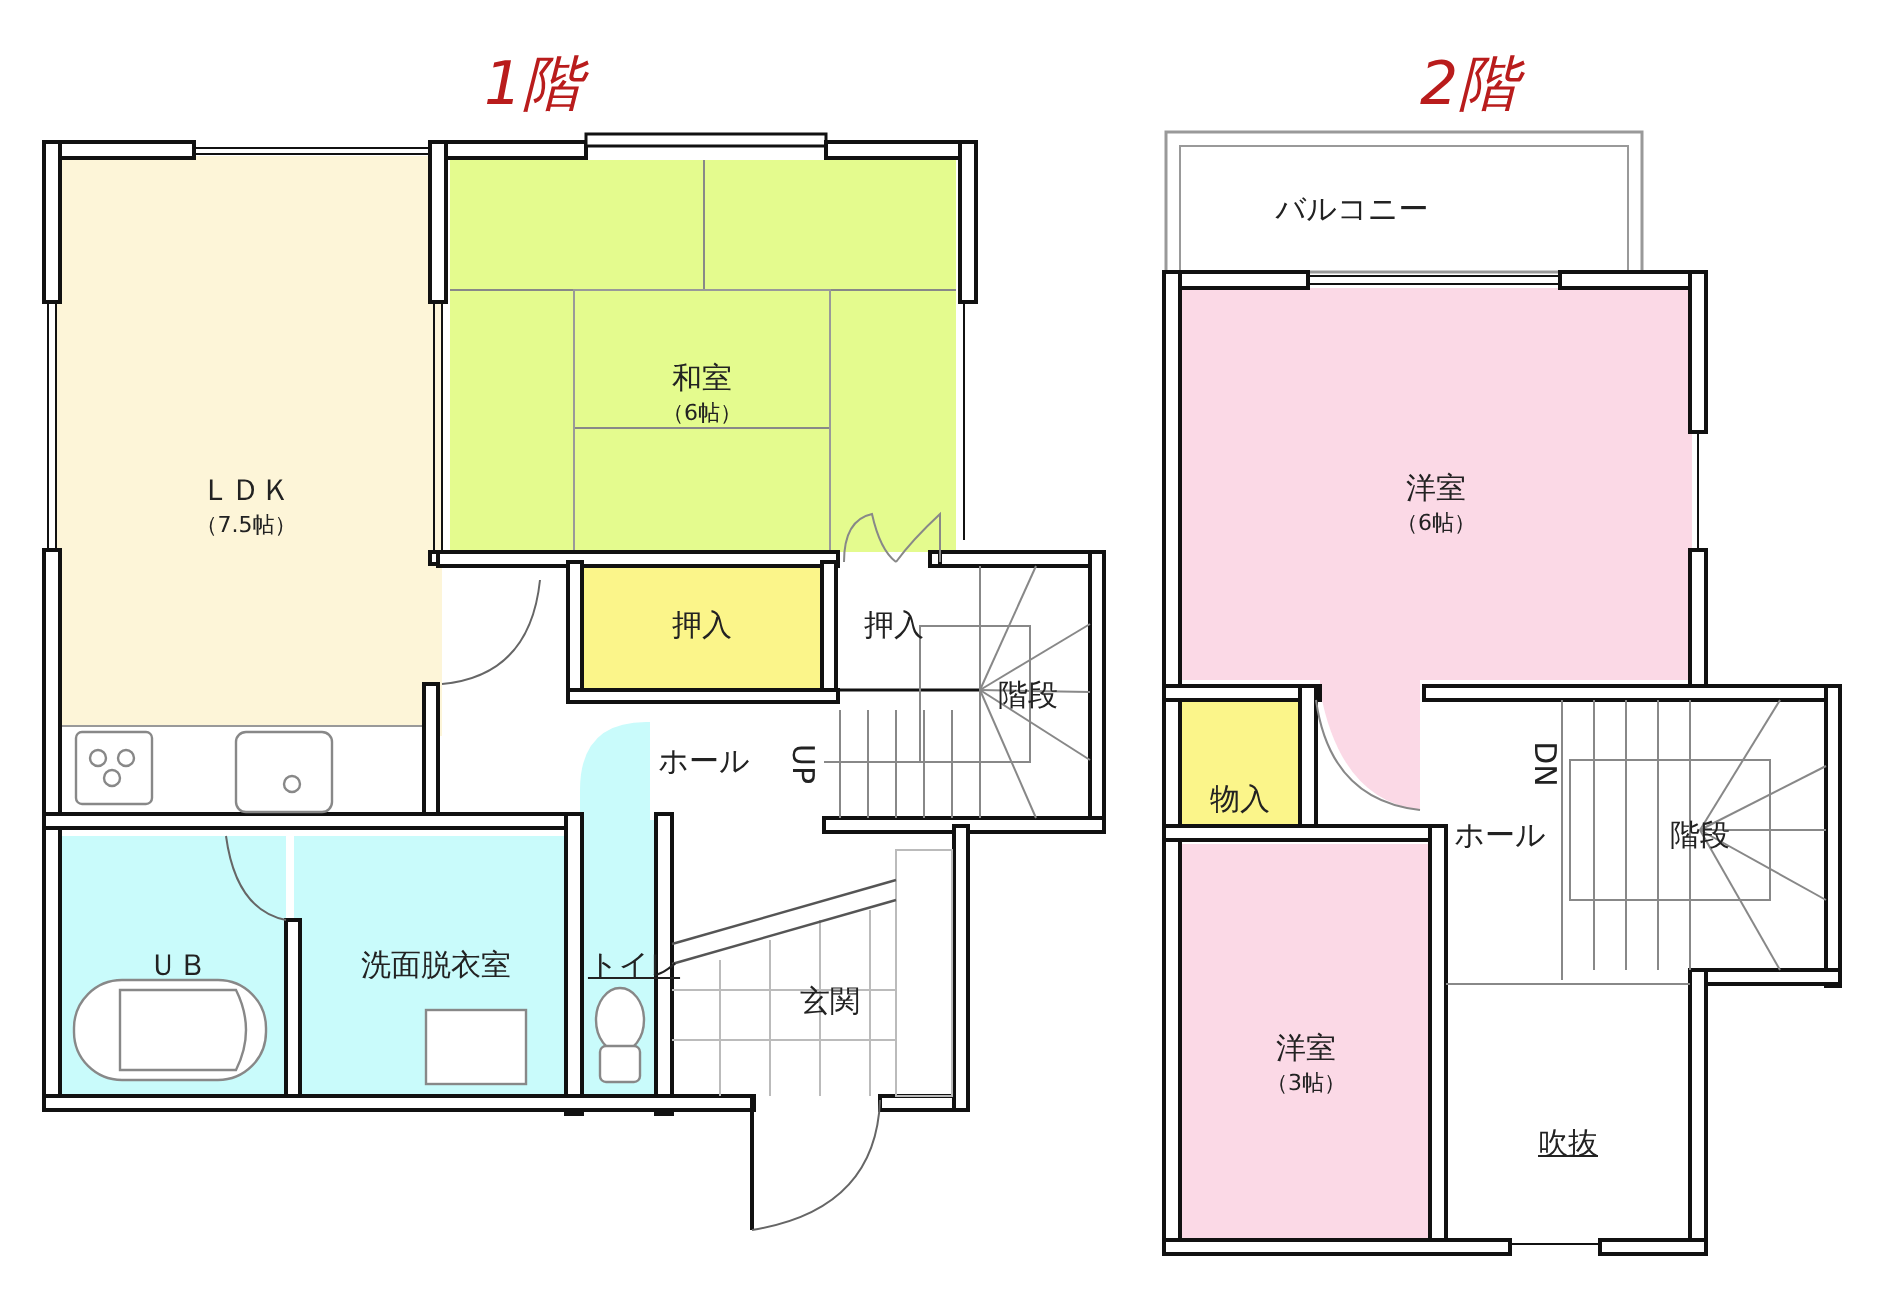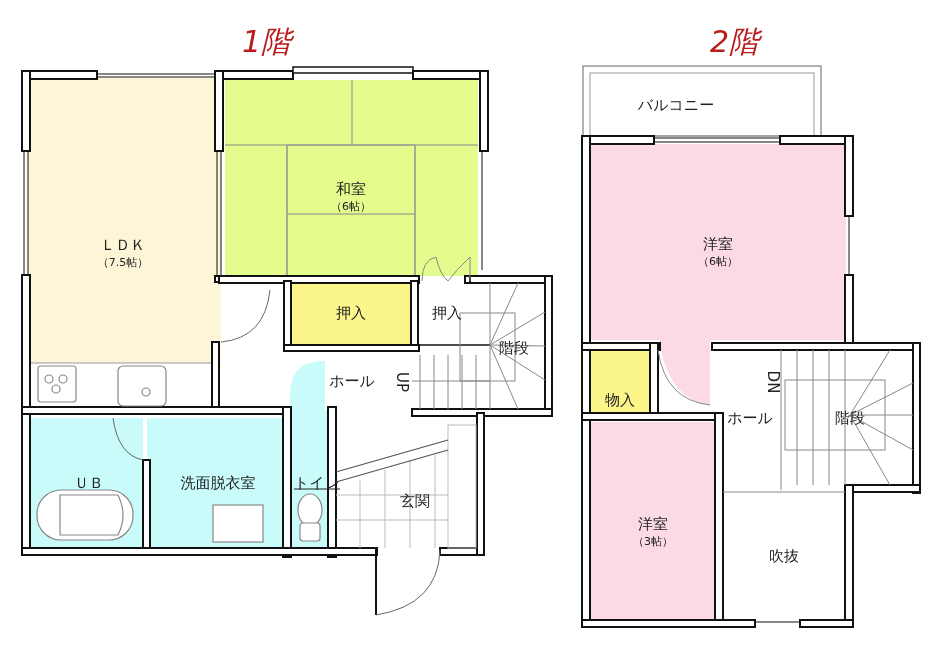--- a/index.html
+++ b/index.html
@@ -214,13 +214,13 @@
   <span class="sub">（6帖）</span>
 </div>
 <div class="room-label small" style="left:620px; top:400px;">物入</div>
 <div class="room-label small" style="left:750px; top:418px;">ホール</div>
 <div class="room-label small vert" style="left:772px; top:382px;">DN</div>
 <div class="room-label small" style="left:850px; top:418px;">階段</div>
 <div class="room-label" style="left:653px; top:533px;">
   <span>洋室</span>
   <span class="sub">（3帖）</span>
 </div>
-<div class="room-label small" style="left:784px; top:556px;">吹抜</div>
+<div class="room-label small" style="left:784px; top:572px;text-decoration:underline;">吹抜</div>
 
 </body></html>

